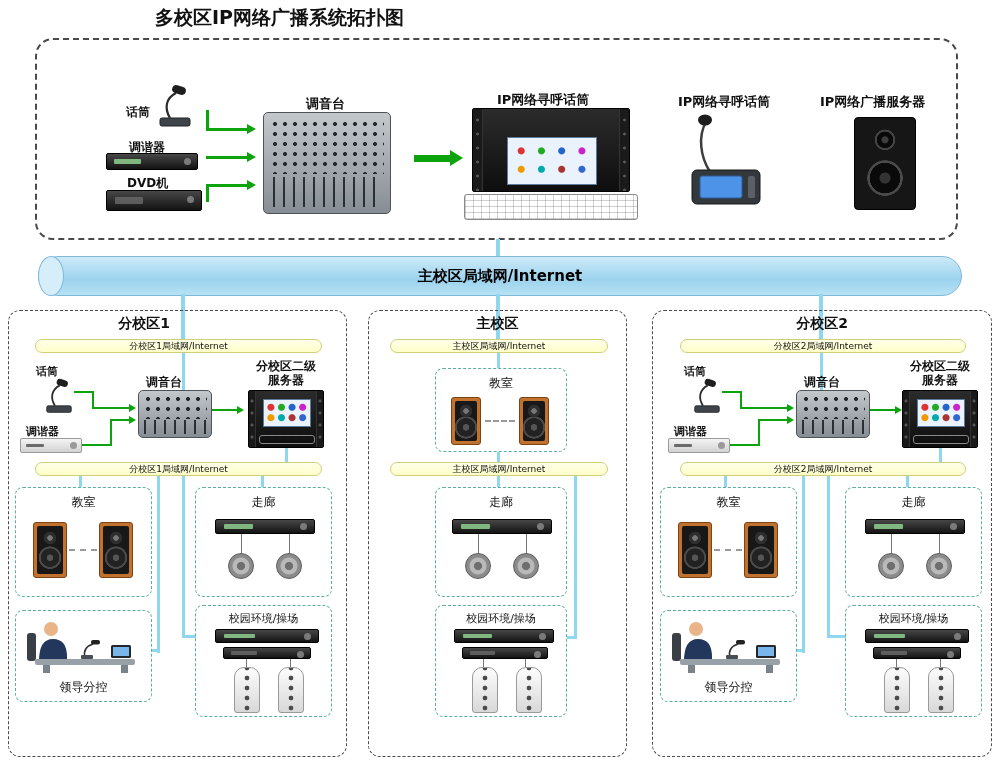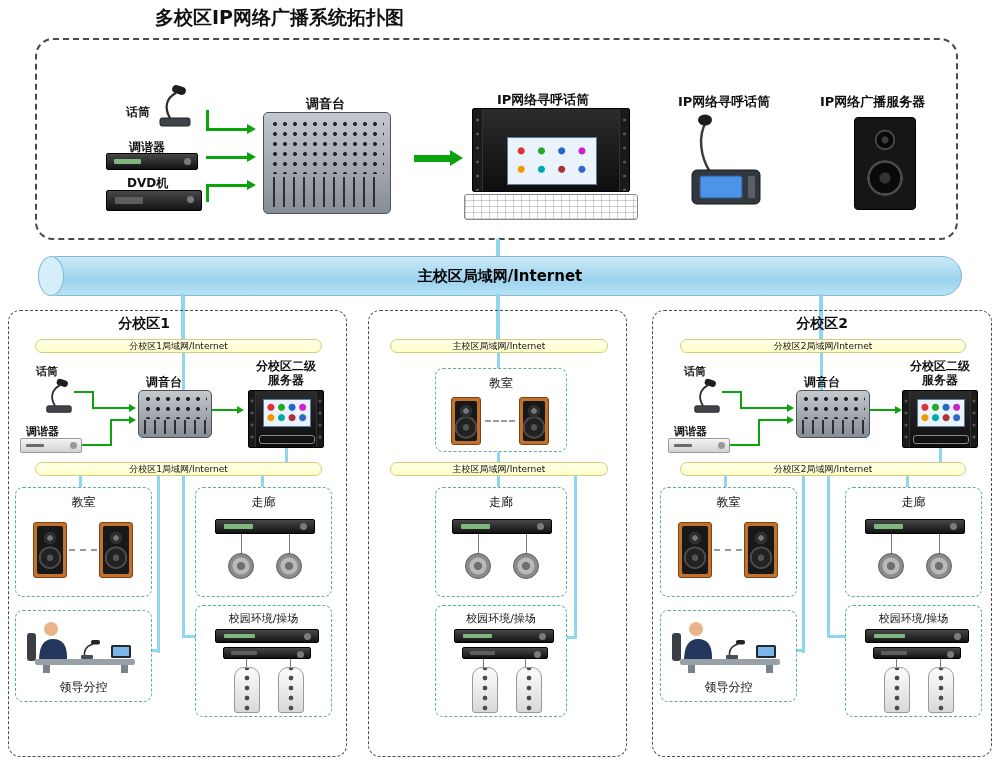--- a/index.html
+++ b/index.html
@@ -203,20 +203,21 @@
     <div class="z-lbl" style="top:5px;font-size:11px">校园环境/操场</div>
     <div class="rackbar" style="left:19px;top:23px;width:104px;height:14px"></div>
     <div class="rackbar plain" style="left:27px;top:41px;width:88px;height:12px"></div>
     <div class="thin" style="left:50px;top:53px;width:1px;height:8px"></div>
     <div class="thin" style="left:94px;top:53px;width:1px;height:8px"></div>
     <div class="col-spk" style="left:38px;top:61px;width:26px;height:46px"></div>
     <div class="col-spk" style="left:82px;top:61px;width:26px;height:46px"></div>
   </div>
 
   <div class="outer-box sec" style="left:368px;top:310px;width:259px;height:447px"></div>
+  <div class="lbl" style="left:368px;top:315px;width:259px;text-align:center;font-size:14px">主校区</div>
   <div class="lan-bar" style="left:390px;top:339px;width:218px;height:14px">主校区局域网/Internet</div>
   <div class="lan-bar" style="left:390px;top:462px;width:218px;height:14px">主校区局域网/Internet</div>
 
   <div class="vline" style="left:497px;top:353px;width:3px;height:15px"></div>
   <div class="vline" style="left:497px;top:452px;width:3px;height:10px"></div>
   <div class="vline" style="left:497px;top:476px;width:3px;height:11px"></div>
   <div class="vline" style="left:574px;top:476px;width:3px;height:163px"></div>
   <div class="hline" style="left:567px;top:636px;width:10px;height:3px"></div>
 
   <div class="zone" style="left:435px;top:368px;width:132px;height:84px">

